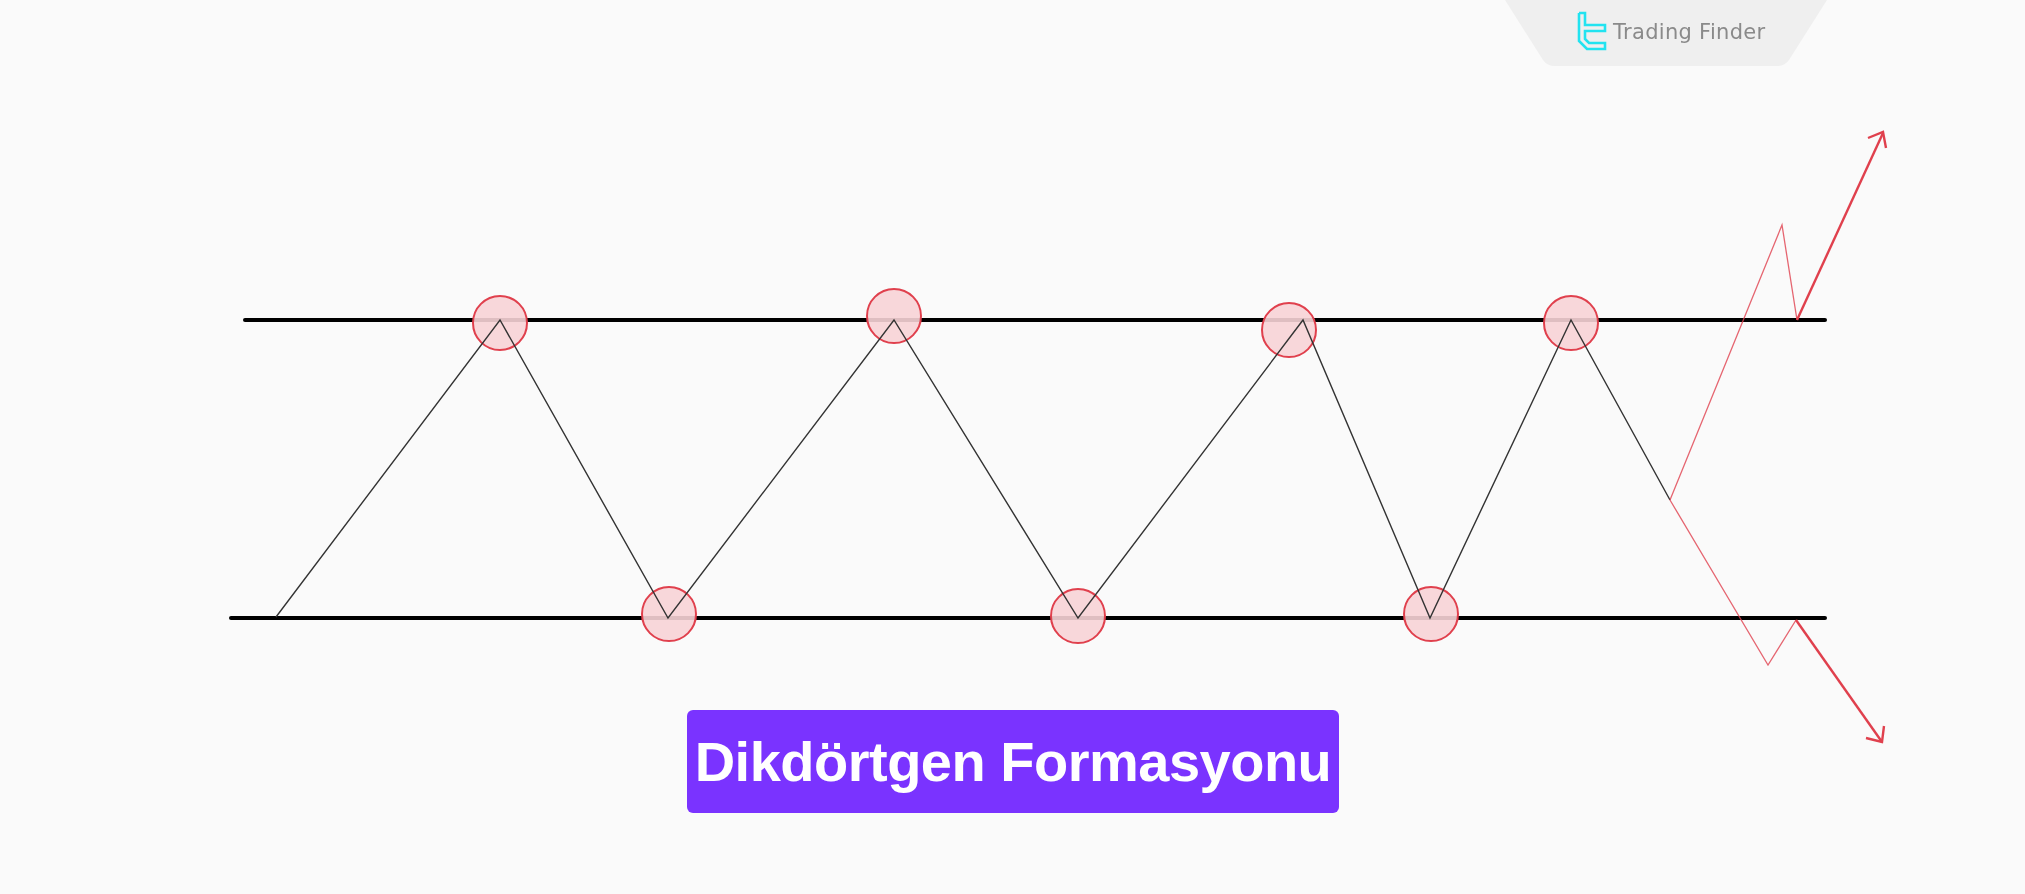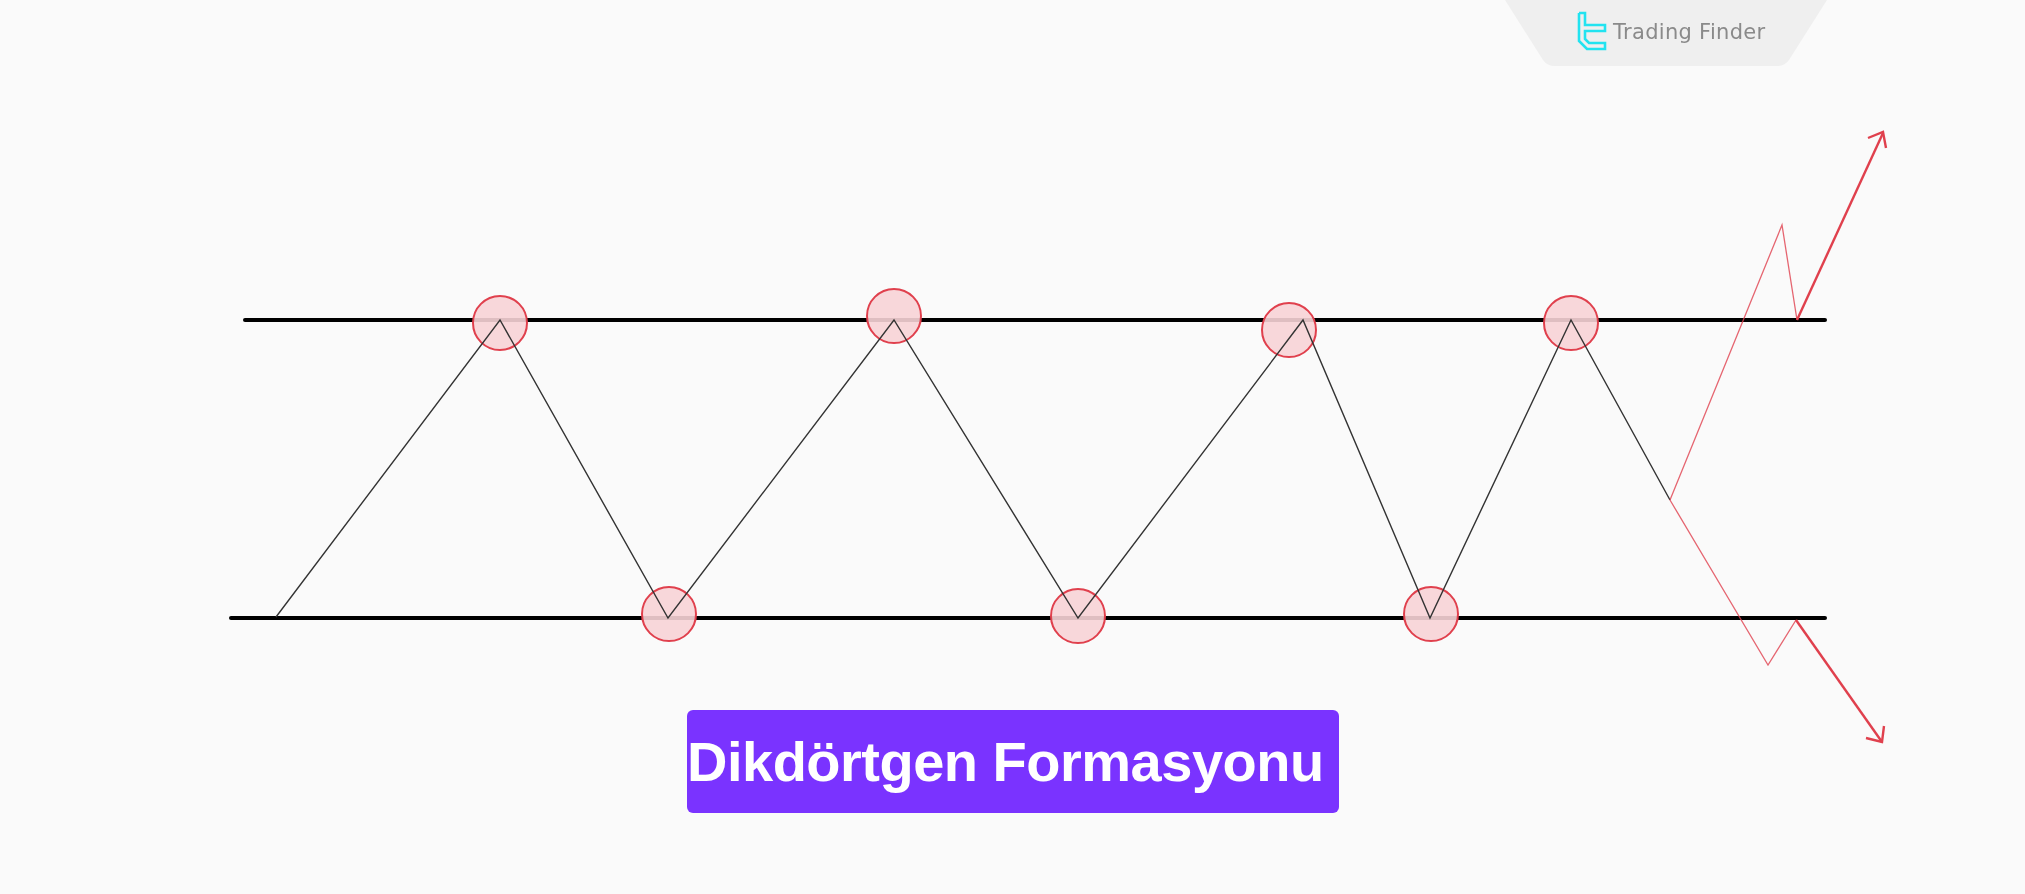--- a/index.html
+++ b/index.html
@@ -51,21 +51,21 @@
     .title-banner {
       position: absolute;
       left: 687px;
       top: 710px;
       width: 652px;
       height: 103px;
       background: #7a33ff;
       border-radius: 6px;
       display: flex;
       align-items: center;
-      justify-content: flex-start;
+      justify-content: center;
     }
     .title-text {
       color: #ffffff;
       font-family: "Liberation Sans", sans-serif;
       font-weight: bold;
       font-size: 56px;
       letter-spacing: -0.5px;
       white-space: nowrap;
     }
   </style>

